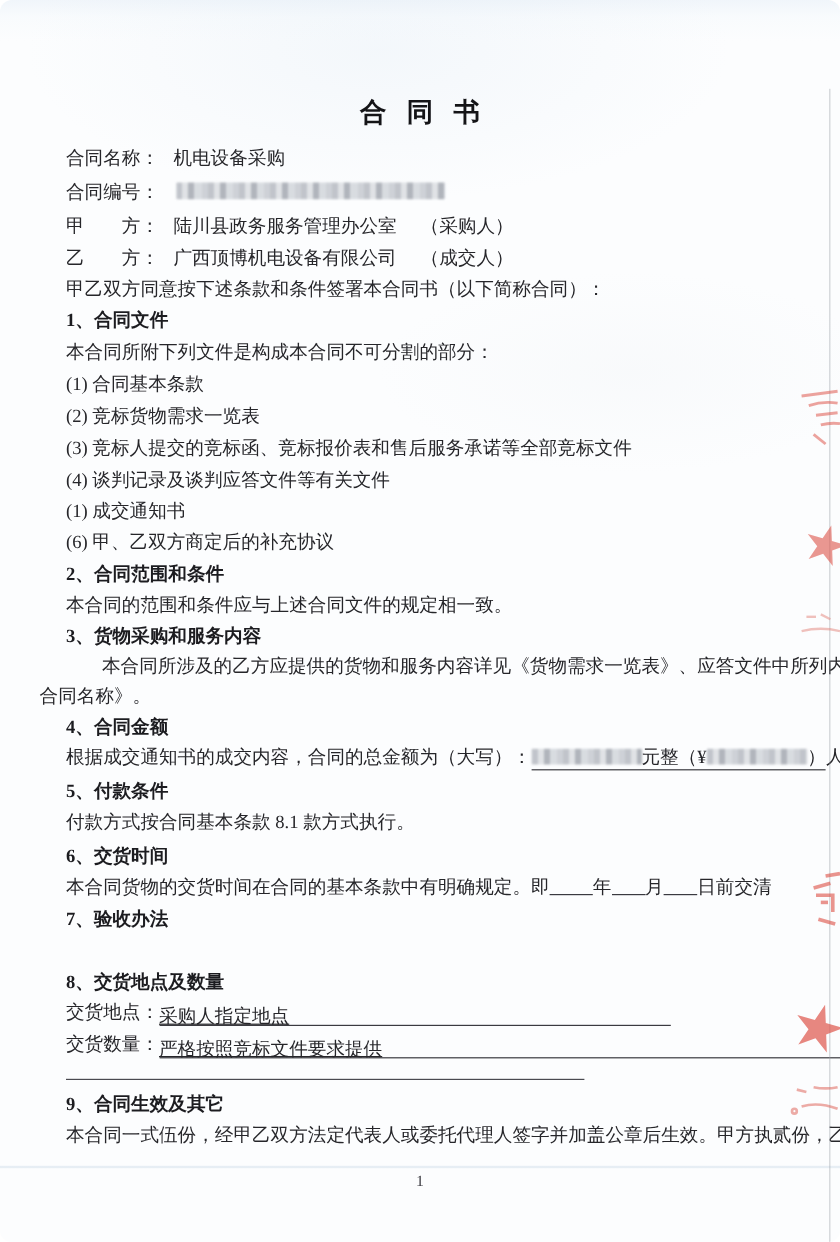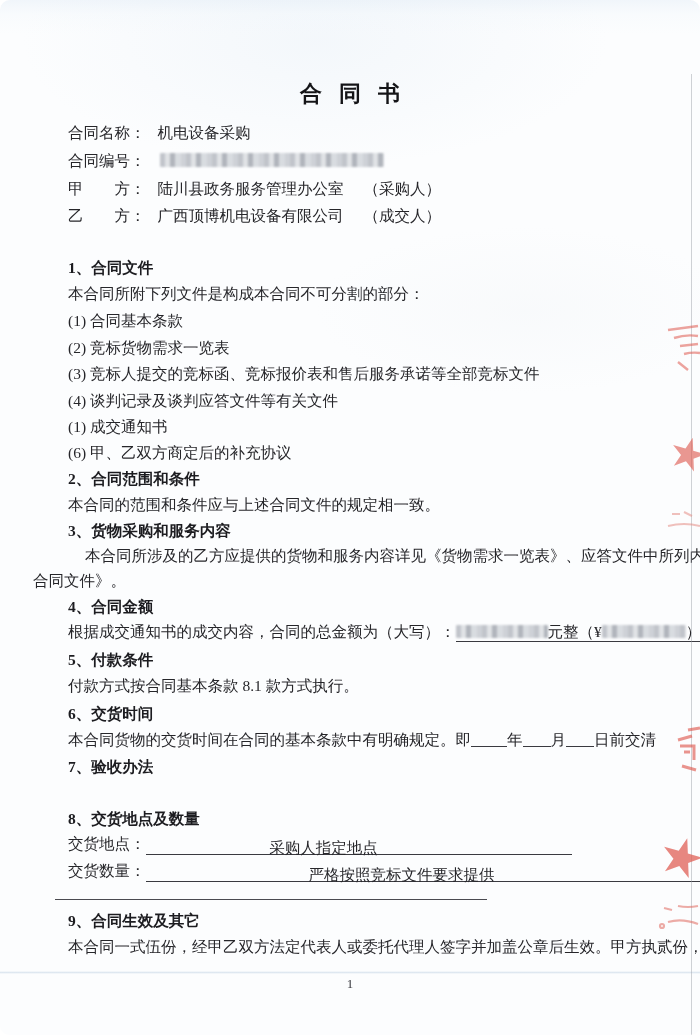--- a/index.html
+++ b/index.html
@@ -11,21 +11,21 @@
   .page{
     position:relative;width:700px;height:1035px;overflow:hidden;
     background:
       linear-gradient(180deg, rgba(214,228,242,.30) 0px, rgba(236,244,250,.22) 14px, rgba(255,255,255,0) 34px),
       radial-gradient(420px 180px at 45% 4%, rgba(205,222,238,.18), rgba(255,255,255,0) 70%),
       radial-gradient(300px 120px at 75% 30%, rgba(225,231,236,.14), rgba(255,255,255,0) 70%),
       #fcfdfe;
     color:#26262a;
     border-radius:10px;
   }
-  .ln{position:absolute;left:68px;font-size:15.5px;line-height:20px;white-space:nowrap;}
+  .ln{position:absolute;left:55px;font-size:15.5px;line-height:20px;white-space:nowrap;}
   .title{
     left:0;width:700px;text-align:center;font-size:22px;font-weight:700;
     letter-spacing:17px;text-indent:17px;color:#141417;
   }
   .hd{font-weight:700;color:#1c1c20;}
   .indent2{left:85px;}
   .wrapleft{left:33px;}
   .val{margin-left:12px;}
   .role{margin-left:20px;}
   .num-gap{margin-left:14px;}
@@ -35,21 +35,21 @@
     filter:blur(1.1px);opacity:.75;
   }
   .redact.num{width:224px;height:14px;}
   .redact.amt1{width:92px;}
   .redact.amt2{width:84px;}
   .useg{border-bottom:1.4px solid #3a3a40;padding-bottom:1px;margin-top:48px;}
   .blank{display:inline-block;border-bottom:1.4px solid #3a3a40;height:14px;vertical-align:-2px;}
   .blank.y{width:36px;}
   .blank.m{width:28px;}
   .blank.d{width:28px;}
-  .fill-line{display:inline-block;border-bottom:1.4px solid #3a3a40;height:16px;vertical-align:-4px;text-align:center;}
+  .fill-line{display:inline-block;border-bottom:1.4px solid #3a3a40;height:16px;vertical-align:-4px;text-align:left;text-decoration:underline;}
   .fill-line.place{width:356px;padding-right:70px;}
   .fill-line.qty{width:512px;padding-right:150px;}
   .sep{position:absolute;left:55px;top:899px;width:432px;border-top:1.6px solid #4a4a50;}
   .footer-band{position:absolute;left:0;top:971px;width:700px;height:3px;
     background:linear-gradient(180deg,rgba(190,208,224,.0),rgba(186,206,224,.45),rgba(190,208,224,.0));}
   .pagenum{position:absolute;left:0;top:976px;width:700px;text-align:center;font-size:13px;color:#3a3a40;}
   .edge-line{position:absolute;top:74px;right:8px;width:1px;height:961px;background:rgba(150,156,163,.45);}
   .seal{position:absolute;right:0;color:#df5a50;pointer-events:none;}
   .seal .star{display:block;font-size:44px;line-height:44px;transform:rotate(16deg);opacity:.62;}
   .seal-a{top:322px;width:46px;height:190px;}
@@ -71,36 +71,37 @@
   <div class="ln" style="top:179px">
     <span>甲　　方：</span><span class="val">陆川县政务服务管理办公室</span><span class="role">（采购人）</span>
   </div>
   <div class="ln" style="top:151px">
     <span>合同编号：</span><span class="redact num num-gap"></span>
   </div>
   <div class="ln" style="top:206px">
     <span>乙　　方：</span><span class="val">广西顶博机电设备有限公司</span><span class="role">（成交人）</span>
   </div>
 
+  <div class="ln" style="top:232px">甲乙双方同意按下述条款和条件签署本合同书（以下简称合同）：</div>
 
   <div class="ln hd" style="top:258px">1、合同文件</div>
   <div class="ln" style="top:284px">本合同所附下列文件是构成本合同不可分割的部分：</div>
   <div class="ln" style="top:311px">(1) 合同基本条款</div>
   <div class="ln" style="top:338px">(2) 竞标货物需求一览表</div>
   <div class="ln" style="top:364px">(3) 竞标人提交的竞标函、竞标报价表和售后服务承诺等全部竞标文件</div>
   <div class="ln" style="top:391px">(4) 谈判记录及谈判应答文件等有关文件</div>
   <div class="ln" style="top:417px">(1) 成交通知书</div>
   <div class="ln" style="top:443px">(6) 甲、乙双方商定后的补充协议</div>
 
   <div class="ln hd" style="top:469px">2、合同范围和条件</div>
   <div class="ln" style="top:495px">本合同的范围和条件应与上述合同文件的规定相一致。</div>
 
   <div class="ln hd" style="top:521px">3、货物采购和服务内容</div>
   <div class="ln indent2" style="top:546px">本合同所涉及的乙方应提供的货物和服务内容详见《货物需求一览表》、应答文件中所列内容及《合</div>
-  <div class="ln wrapleft" style="top:571px">合同文件》。</div>
+  <div class="ln wrapleft" style="top:571px">合同名称》。</div>
 
   <div class="ln hd" style="top:597px">4、合同金额</div>
   <div class="ln" style="top:622px">
     <span>根据成交通知书的成交内容，合同的总金额为（大写）：</span><span class="useg"><span class="redact amt1"></span><span>元整（¥</span><span class="redact amt2"></span><span>）</span></span><span>人民币。</span>
   </div>
 
   <div class="ln hd" style="top:650px">5、付款条件</div>
   <div class="ln" style="top:676px">付款方式按合同基本条款 8.1 款方式执行。</div>
 
   <div class="ln hd" style="top:704px">6、交货时间</div>

